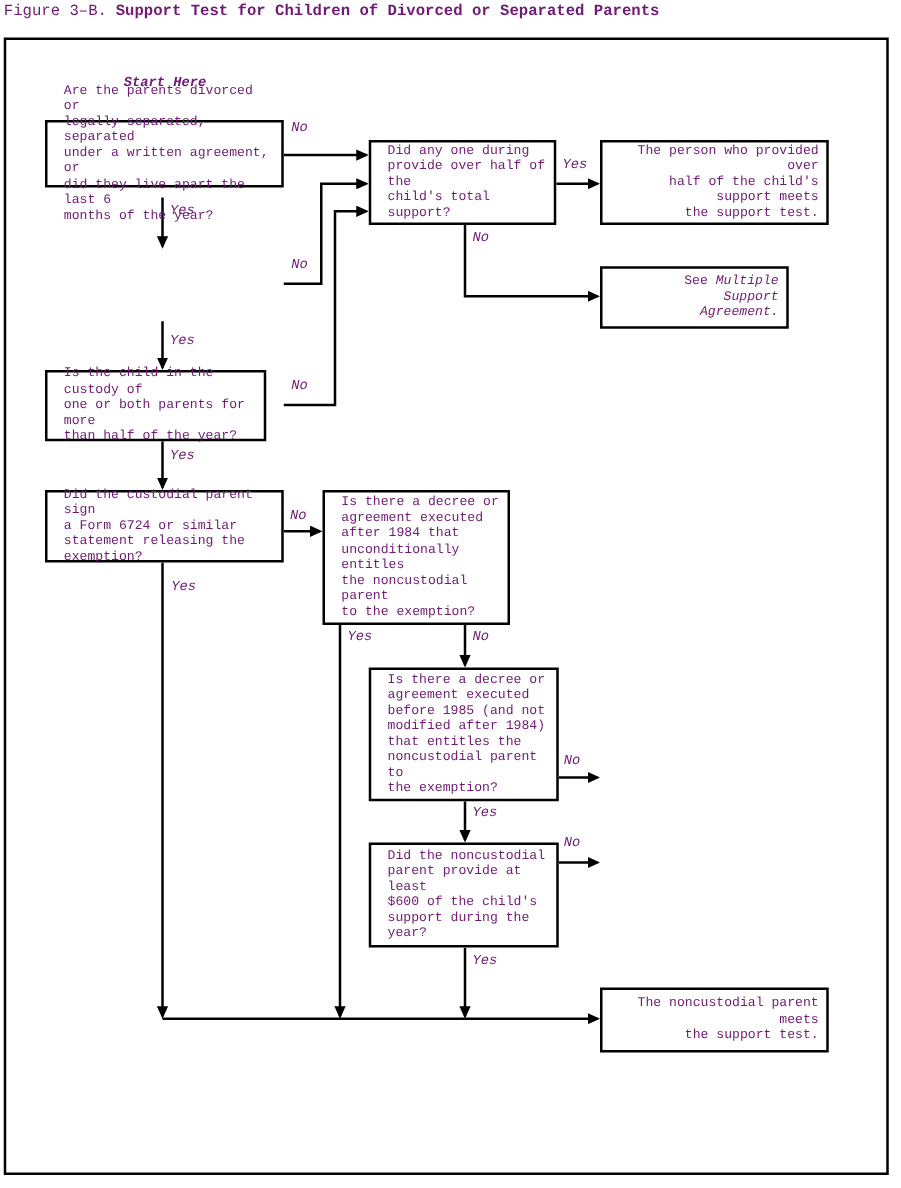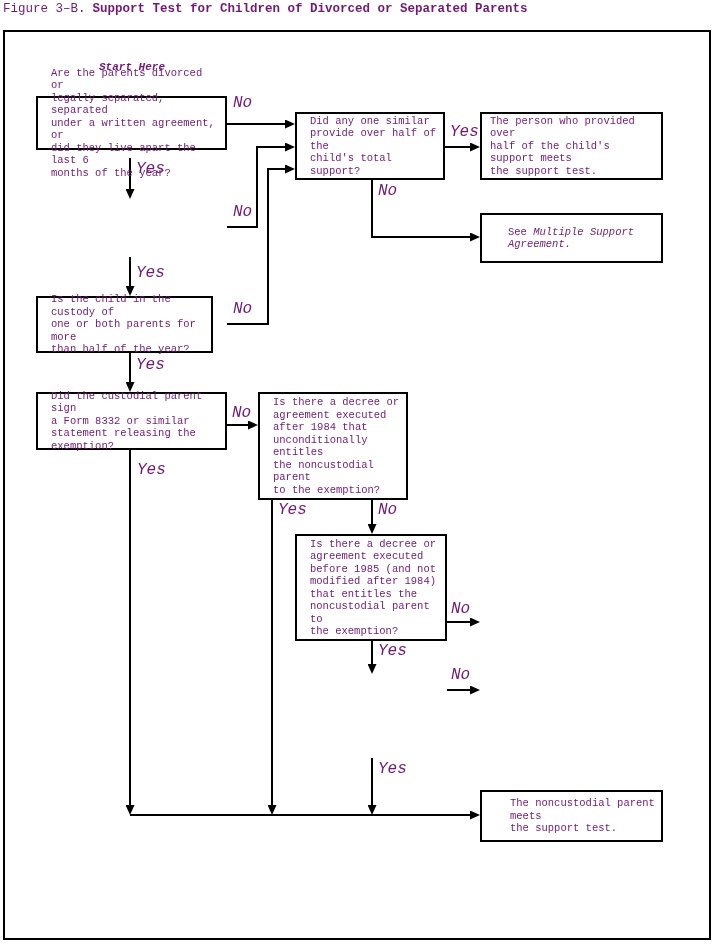--- a/index.html
+++ b/index.html
@@ -9,24 +9,24 @@
   .fig-label{font-weight:400;margin-right:7px;}
   .fig-name{font-weight:700;}
   .frame{position:absolute;left:3px;top:30px;width:708px;height:910px;
          border:2px solid #000;box-sizing:border-box;background:transparent;}
   .connectors{position:absolute;left:0;top:0;width:721px;height:950px;}
   .connectors path{stroke:#000;stroke-width:2;fill:none;}
   .node{position:absolute;box-sizing:border-box;border:2px solid #000;background:#fff;
         display:flex;align-items:center;font-size:10.5px;line-height:12.5px;}
   .node .txt{white-space:pre-line;}
   .q{padding:3px 6px 3px 13px;}
-  .result{padding:3px 6px 3px 8px;}
+  .result{padding:3px 6px 3px 8px;text-align:right;}
   .start-label{position:absolute;left:99px;top:61px;font-size:11px;
                font-style:italic;font-weight:700;}
-  .elabel{position:absolute;font-size:16px;font-style:italic;line-height:12px;}
+  .elabel{position:absolute;font-size:11px;font-style:italic;line-height:12px;}
 </style>
 </head>
 <body>
 
 <div class="stage">
 
   <div class="figtitle"><span class="fig-label">Figure 3–B.</span><span class="fig-name">Support Test for Children of Divorced or Separated Parents</span></div>
 
   <div class="frame"></div>
 
@@ -67,21 +67,21 @@
 
 
   <div class="node q" style="left:36px;top:296px;width:177px;height:57px;">
       <span class="txt">Is the child in the custody of
 one or both parents for more
 than half of the year?</span>
     </div>
 
   <div class="node q" style="left:36px;top:392px;width:191px;height:58px;">
       <span class="txt">Did the custodial parent sign
-a Form 8332 or similar
+a Form 6724 or similar
 statement releasing the
 exemption?</span>
     </div>
 
   <div class="node q" style="left:258px;top:392px;width:150px;height:108px;">
       <span class="txt">Is there a decree or
 agreement executed
 after 1984 that
 unconditionally entitles
 the noncustodial parent
@@ -91,34 +91,41 @@
   <div class="node q" style="left:295px;top:534px;width:152px;height:107px;">
       <span class="txt">Is there a decree or
 agreement executed
 before 1985 (and not
 modified after 1984)
 that entitles the
 noncustodial parent to
 the exemption?</span>
     </div>
 
+  <div class="node q" style="left:295px;top:674px;width:152px;height:84px;">
+      <span class="txt">Did the noncustodial
+parent provide at least
+$600 of the child's
+support during the
+year?</span>
+    </div>
 
   <div class="node q" style="left:295px;top:112px;width:150px;height:68px;">
-      <span class="txt">Did any one similar
+      <span class="txt">Did any one during
 provide over half of the
 child's total support?</span>
     </div>
 
   <div class="node result" style="left:480px;top:112px;width:183px;height:68px;">
       <span class="txt">The person who provided over
 half of the child's support meets
 the support test.</span>
     </div>
 
-  <div class="node result" style="left:480px;top:213px;width:183px;height:50px;padding-left:26px;">
+  <div class="node result" style="left:480px;top:213px;width:151px;height:50px;padding-left:26px;">
       <span><span>See</span> <em class="txt">Multiple Support
 Agreement.</em></span>
     </div>
 
 
   <div class="node result" style="left:480px;top:790px;width:183px;height:52px;padding-left:28px;">
       <span class="txt">The noncustodial parent meets
 the support test.</span>
     </div>
 

